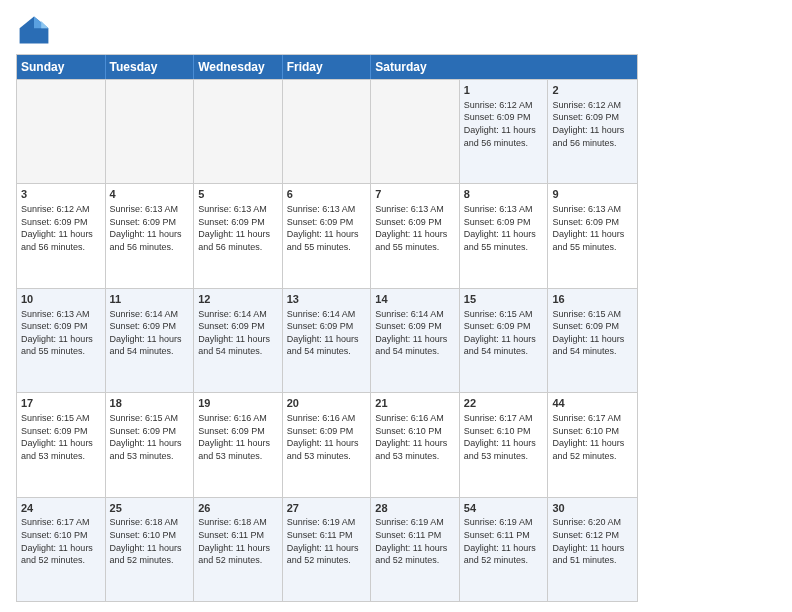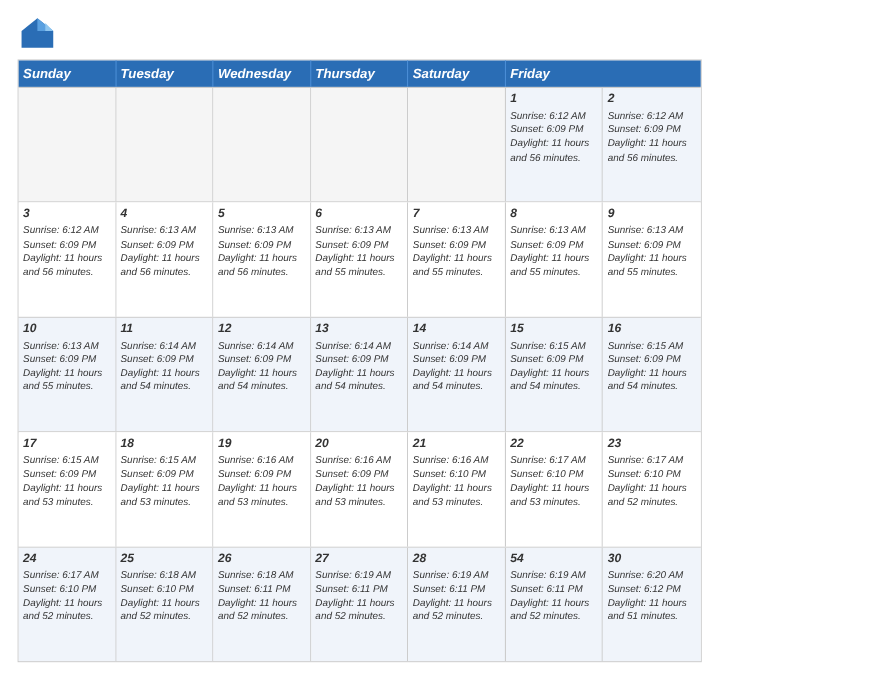--- a/index.html
+++ b/index.html
@@ -9,21 +9,20 @@
       width: 792px;
       height: 612px;
       overflow: hidden;
     }
     .page {
       width: 654px;
       height: 612px;
       padding: 12px 16px 10px 16px;
       display: flex;
       flex-direction: column;
-      font-style: italic;
     }
     .header {
       display: flex;
       justify-content: space-between;
       align-items: flex-start;
       margin-bottom: 6px;
     }
     .logo {
       display: flex;
       align-items: center;
@@ -137,23 +136,22 @@
       <div class="month-title"></div>
       <div class="location"></div>
     </div>
   </div>
 
   <div class="calendar">
     <div class="cal-header">
     <div class="cal-header-cell">Sunday</div>
         <div class="cal-header-cell">Tuesday</div>
         <div class="cal-header-cell">Wednesday</div>
-        <div class="cal-header-cell">Thursday</div>
+        <div class="cal-header-cell">Friday</div>
         <div class="cal-header-cell">Saturday</div>
-        <div class="cal-header-cell">Friday</div>
       </div>
     <div class="cal-body">
     <div class="cal-row">
           <div class="cal-cell empty"></div>
           <div class="cal-cell empty"></div>
           <div class="cal-cell empty"></div>
           <div class="cal-cell empty"></div>
           <div class="cal-cell empty"></div>
           <div class="cal-cell alt-bg">
             <span class="day-num">1</span>
@@ -309,21 +307,21 @@
 and 53 minutes.</div>
           </div>
           <div class="cal-cell">
             <span class="day-num">22</span>
             <div class="cell-text" style="white-space: pre-line;">Sunrise: 6:17 AM
 Sunset: 6:10 PM
 Daylight: 11 hours
 and 53 minutes.</div>
           </div>
           <div class="cal-cell">
-            <span class="day-num">23</span>
+            <span class="day-num">44</span>
             <div class="cell-text" style="white-space: pre-line;">Sunrise: 6:17 AM
 Sunset: 6:10 PM
 Daylight: 11 hours
 and 52 minutes.</div>
           </div>
         </div>
         <div class="cal-row">
           <div class="cal-cell alt-bg">
             <span class="day-num">24</span>
             <div class="cell-text" style="white-space: pre-line;">Sunrise: 6:17 AM

